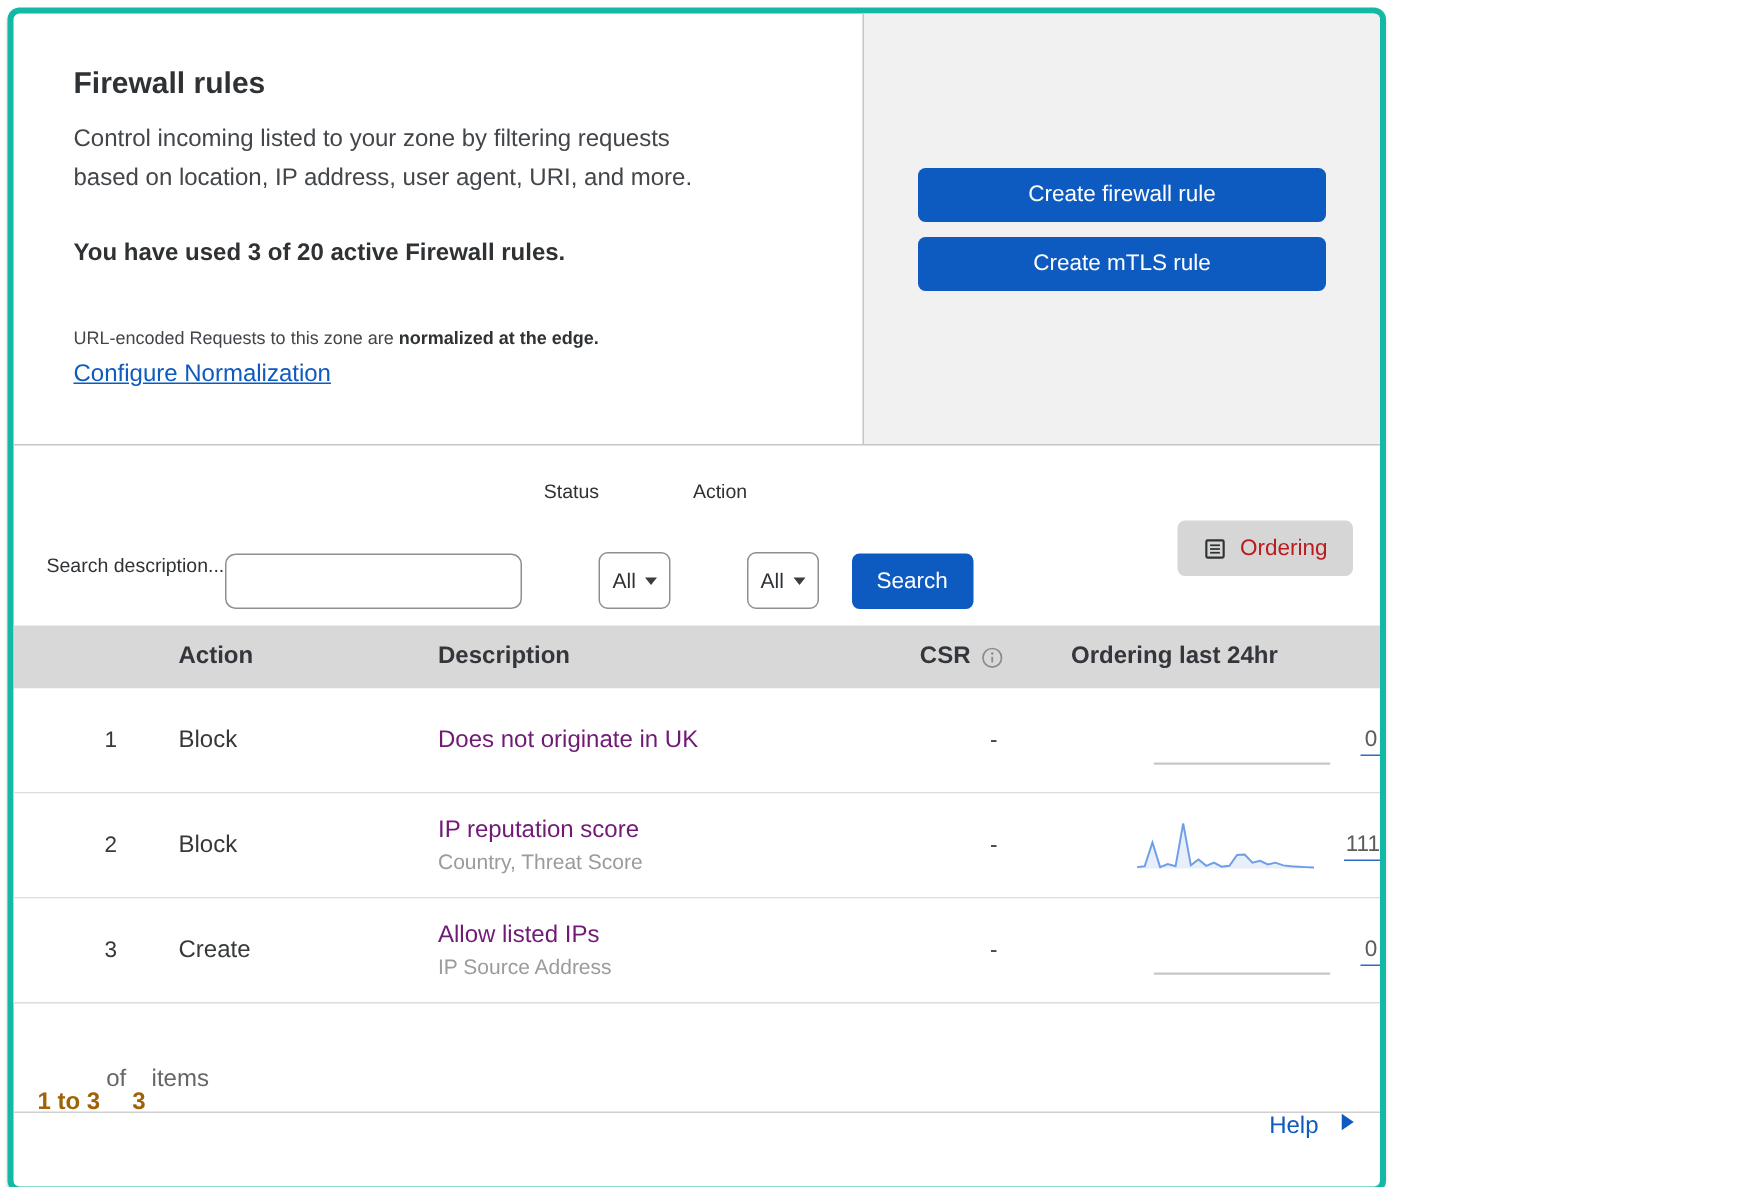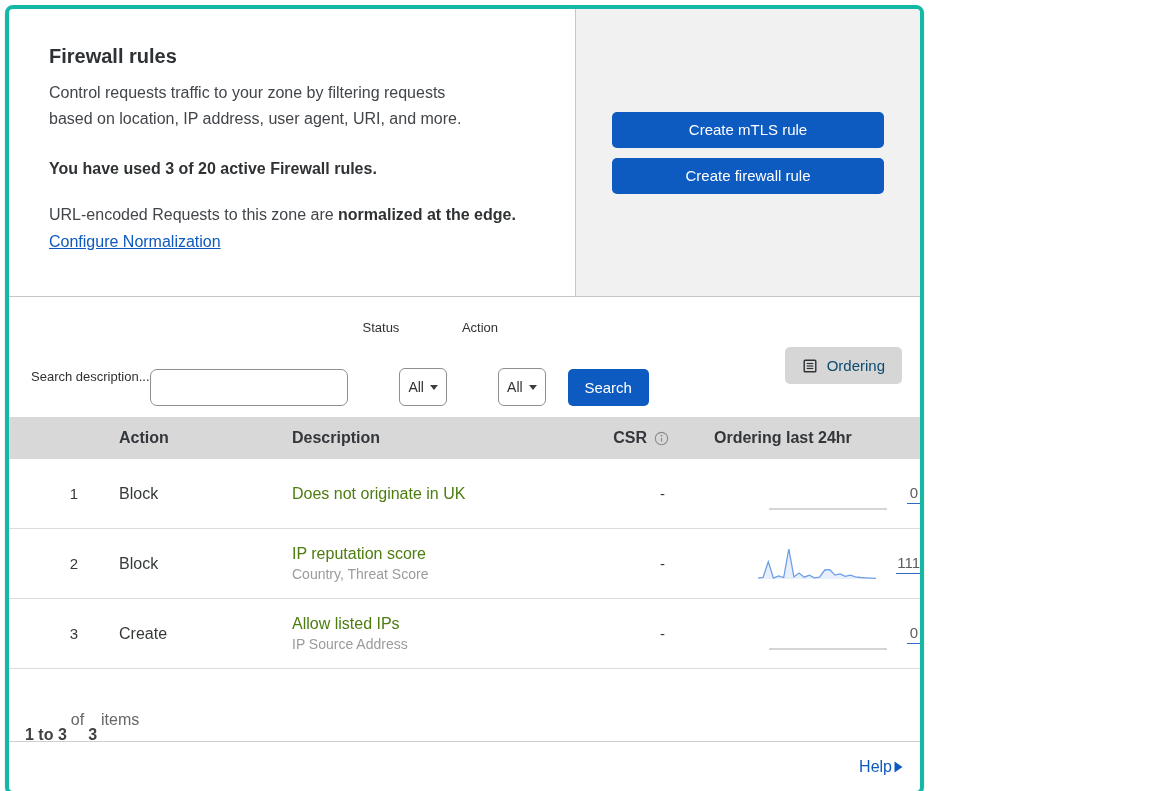--- a/index.html
+++ b/index.html
@@ -10,21 +10,21 @@
     box-shadow: 0 2px 2px rgba(0,0,0,0.18);
     overflow: hidden;
   }
 
   
   .top-section { display: flex; border-bottom: 1px solid #c6c6c6; height: 288px; }
   .header-left { flex: 1; padding: 36px 40px 0 40px; }
   .page-title { font-size: 20px; font-weight: 700; color: #2f3234; }
   .page-desc { font-size: 16px; color: #42464a; line-height: 1.65; margin-top: 12px; padding-right: 50px; }
   .usage-line { font-size: 16px; font-weight: 700; color: #2f3234; margin-top: 27px; }
-  .norm-line { font-size: 16px; color: #42464a; margin-top: 28px; }
+  .norm-line { font-size: 12px; color: #42464a; margin-top: 40px; }
   .norm-line b { color: #2f3234; }
   .config-link { display: inline-block; margin-top: 9px; font-size: 16px; color: #0d5ac0; text-decoration: underline; cursor: pointer; }
   .header-right {
     width: 345px; background: #f1f1f1; border-left: 1px solid #c6c6c6;
     display: flex; flex-direction: column; justify-content: center; align-items: center; gap: 10px;
   }
   .btn-primary {
     width: 272px; height: 36px; background: #0d5ac0; color: #fff; border: none; border-radius: 5px;
     font-size: 15px; font-family: inherit; cursor: pointer;
   }
@@ -41,82 +41,82 @@
   .search-box input { border: none; outline: none; flex: 1; height: 100%; font-size: 14px; font-family: inherit; background: transparent; margin-left: 8px; }
   .select-box {
     height: 38px; min-width: 47px; border: 1px solid #8f8f8f; border-radius: 6px; background: #fff;
     display: flex; align-items: center; justify-content: center; gap: 6px; padding: 0 8px;
     font-size: 14px; color: #2f3234; cursor: pointer; margin-top: 48px;
   }
   .caret-down { width: 0; height: 0; border-left: 4.5px solid transparent; border-right: 4.5px solid transparent; border-top: 5.5px solid #3a3d3f; }
   .btn-search { width: 81px; height: 37px; margin-left: 7px; background: #0d5ac0; color: #fff; border: none; border-radius: 5px; font-size: 15px; font-family: inherit; cursor: pointer; }
   .btn-ordering {
     position: absolute; top: 50px; right: 18px; height: 37px; padding: 0 17px;
-    background: #d6d6d6; border: none; border-radius: 5px; font-size: 15px; font-family: inherit; color: #0c4a6e;
+    background: #d6d6d6; border: none; border-radius: 5px; font-size: 15px; font-family: inherit; color: #b91c1c;
     display: flex; align-items: center; gap: 9px; cursor: pointer;
   }
 
   
   .tbl-grid { display: grid; grid-template-columns: 95px 182px 288px 105px 260px 218px; align-items: center; }
   .tbl-head { background: #d8d8d8; height: 42px; font-weight: 700; font-size: 16px; color: #33363a; }
   .th { display: flex; align-items: center; }
   .th-action { padding-left: 15px; }
   .th-desc { padding-left: 6px; }
   .th-csr { justify-content: flex-end; padding-right: 10px; gap: 7px; }
   .th-activity { padding-left: 35px; }
   .tbl-row { height: 70px; border-bottom: 1px solid #dcdcdc; background: #fff; }
   .cell-num { text-align: right; padding-right: 26px; font-size: 15px; color: #36393a; }
   .cell-action { padding-left: 15px; font-size: 16px; color: #36393a; }
   .cell-desc { padding-left: 6px; }
-  .desc-main { font-size: 16px; color: #4d7c0f; }
+  .desc-main { font-size: 16px; color: #701a75; }
   .desc-sub { font-size: 14px; color: #9b9b9b; margin-top: 3px; }
   .cell-csr { text-align: right; padding-right: 14px; font-size: 15px; color: #36393a; }
   .cell-activity { display: flex; align-items: center; justify-content: flex-end; gap: 20px; padding-right: 18px; }
   .count-link { font-size: 15px; color: #5d5d5d; text-decoration: none; border-bottom: 1.5px solid #2b6bc4; padding: 0 1px 2px 1px; min-width: 14px; text-align: center; cursor: pointer; }
   .cell-controls { display: flex; align-items: center; gap: 15px; padding-left: 40px; }
 
   .toggle { width: 57px; height: 28px; border-radius: 14px; border: none; cursor: pointer; position: relative; display: flex; align-items: center; padding: 0; }
   .toggle.off { background: #4d4d4d; }
   .toggle.on { background: #26803d; }
   .toggle .knob { width: 22px; height: 22px; border-radius: 50%; background: #fff; position: absolute; top: 3px; }
   .toggle.off .knob { left: 3px; }
   .toggle.on .knob { right: 3px; }
   .toggle .state-icon { position: absolute; top: 8px; }
   .toggle.off .state-icon { right: 9px; }
   .toggle.on .state-icon { left: 9px; }
 
   .icon-btn { width: 38px; height: 36px; background: #d9d9d9; border: none; border-radius: 5px; display: flex; align-items: center; justify-content: center; cursor: pointer; }
 
   
   .tbl-footer { height: 73px; border-bottom: 1px solid #cfcfcf; display: flex; align-items: center; padding: 30px 0 0 16px; font-size: 16px; }
-  .tbl-footer .b { font-weight: 700; color: #404040; margin-top: 30px; }
+  .tbl-footer .b { font-weight: 700; color: #a16207; margin-top: 30px; }
   .tbl-footer .g { color: #666; }
   .tbl-footer span { margin-right: 4px; }
-  .help-row { height: 49px; display: flex; align-items: center; justify-content: flex-end; padding-right: 17px; gap: 2px; }
+  .help-row { height: 49px; display: flex; align-items: flex-start; justify-content: flex-end; padding-right: 17px; gap: 15px; }
   .help-link { font-size: 16px; color: #0d5ac0; text-decoration: none; cursor: pointer; }
 </style>
 </head>
 <body>
 
 <div class="container">
 
   <div class="top-section">
     <div class="header-left">
       <div class="page-title">Firewall rules</div>
-      <div class="page-desc">Control requests traffic to your zone by filtering requests based on location, IP address, user agent, URI, and more.</div>
+      <div class="page-desc">Control incoming listed to your zone by filtering requests based on location, IP address, user agent, URI, and more.</div>
       <div class="usage-line">You have used 3 of 20 active Firewall rules.</div>
       <div class="norm-line">
         <span>URL-encoded Requests to this zone are</span>
         <b>normalized at the edge.</b>
       </div>
       <a class="config-link">Configure Normalization</a>
     </div>
     <div class="header-right">
+      <button class="btn-primary">Create firewall rule</button>
       <button class="btn-primary">Create mTLS rule</button>
-      <button class="btn-primary">Create firewall rule</button>
     </div>
   </div>
 
   <div class="filter-section">
     <div class="filter-groups">
       <div class="fgroup">
         <div class="fgroup-label">Search description...</div>
         <div class="search-box">
           <svg width="15" height="15" viewBox="0 0 16 16">
             <circle cx="6.7" cy="6.7" r="4.6" fill="none" stroke="#3a3d3f" stroke-width="1.4"></circle>

